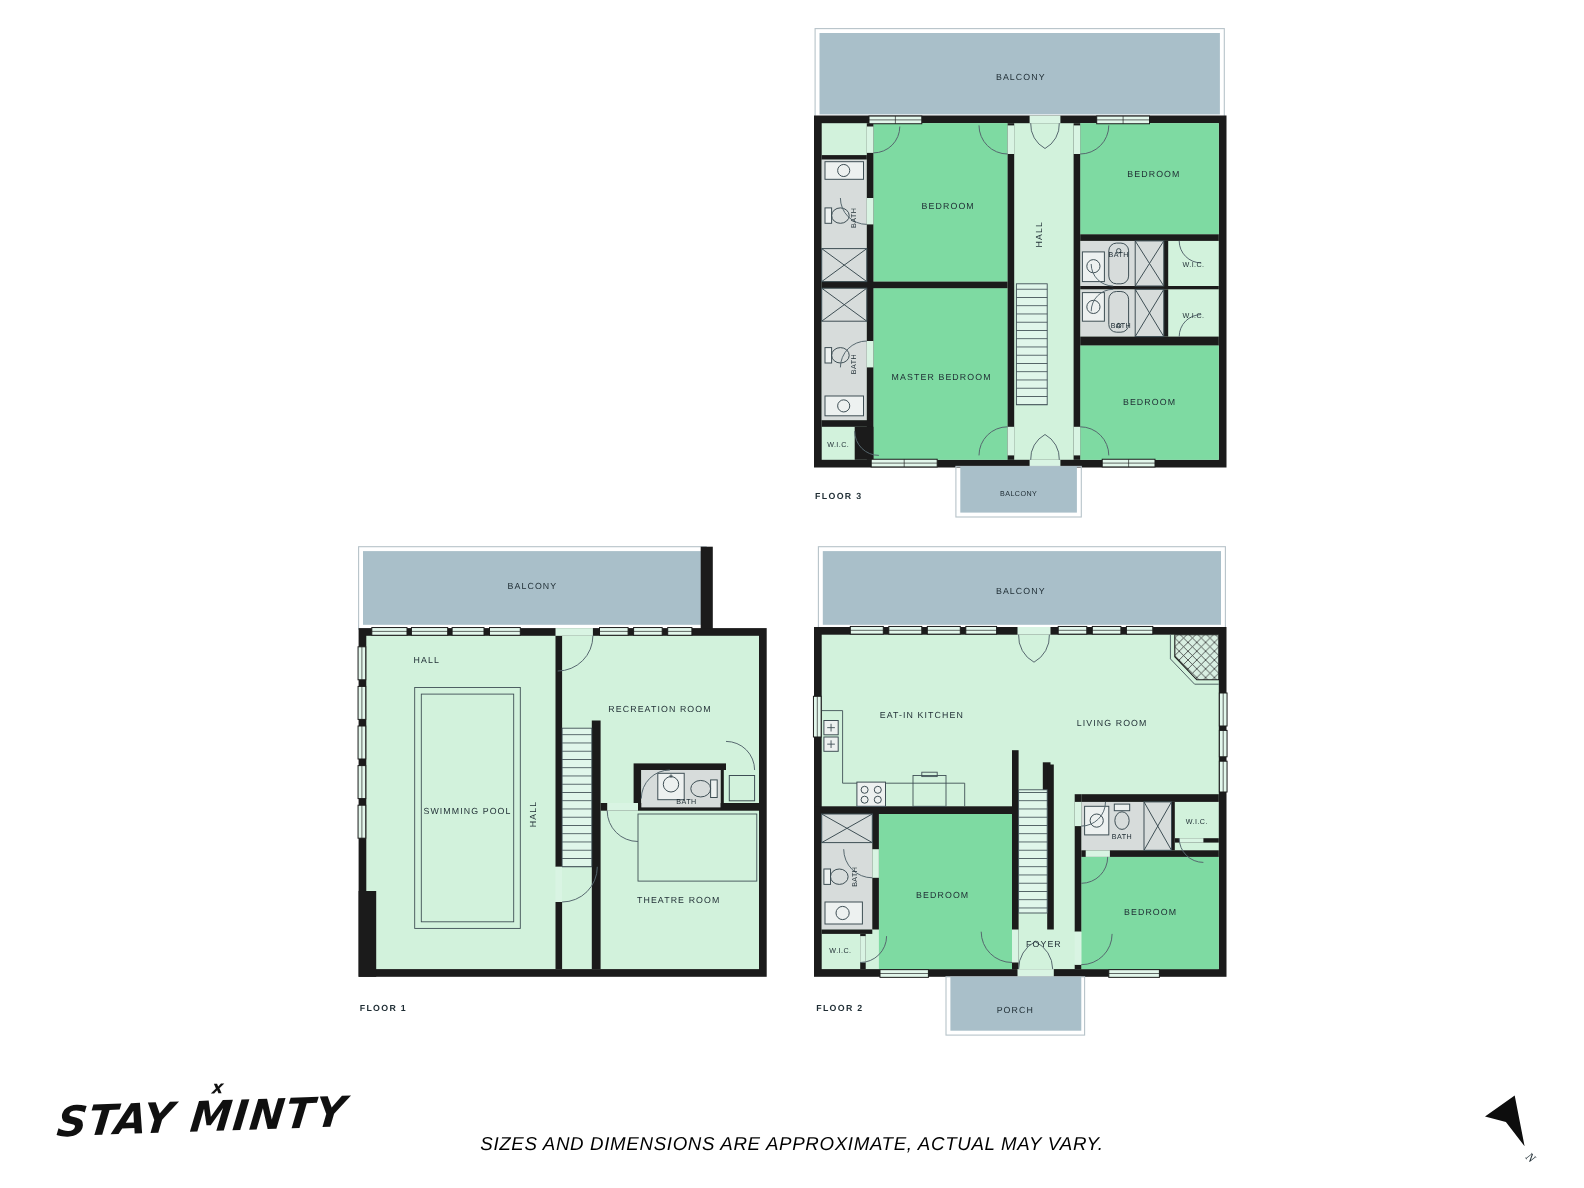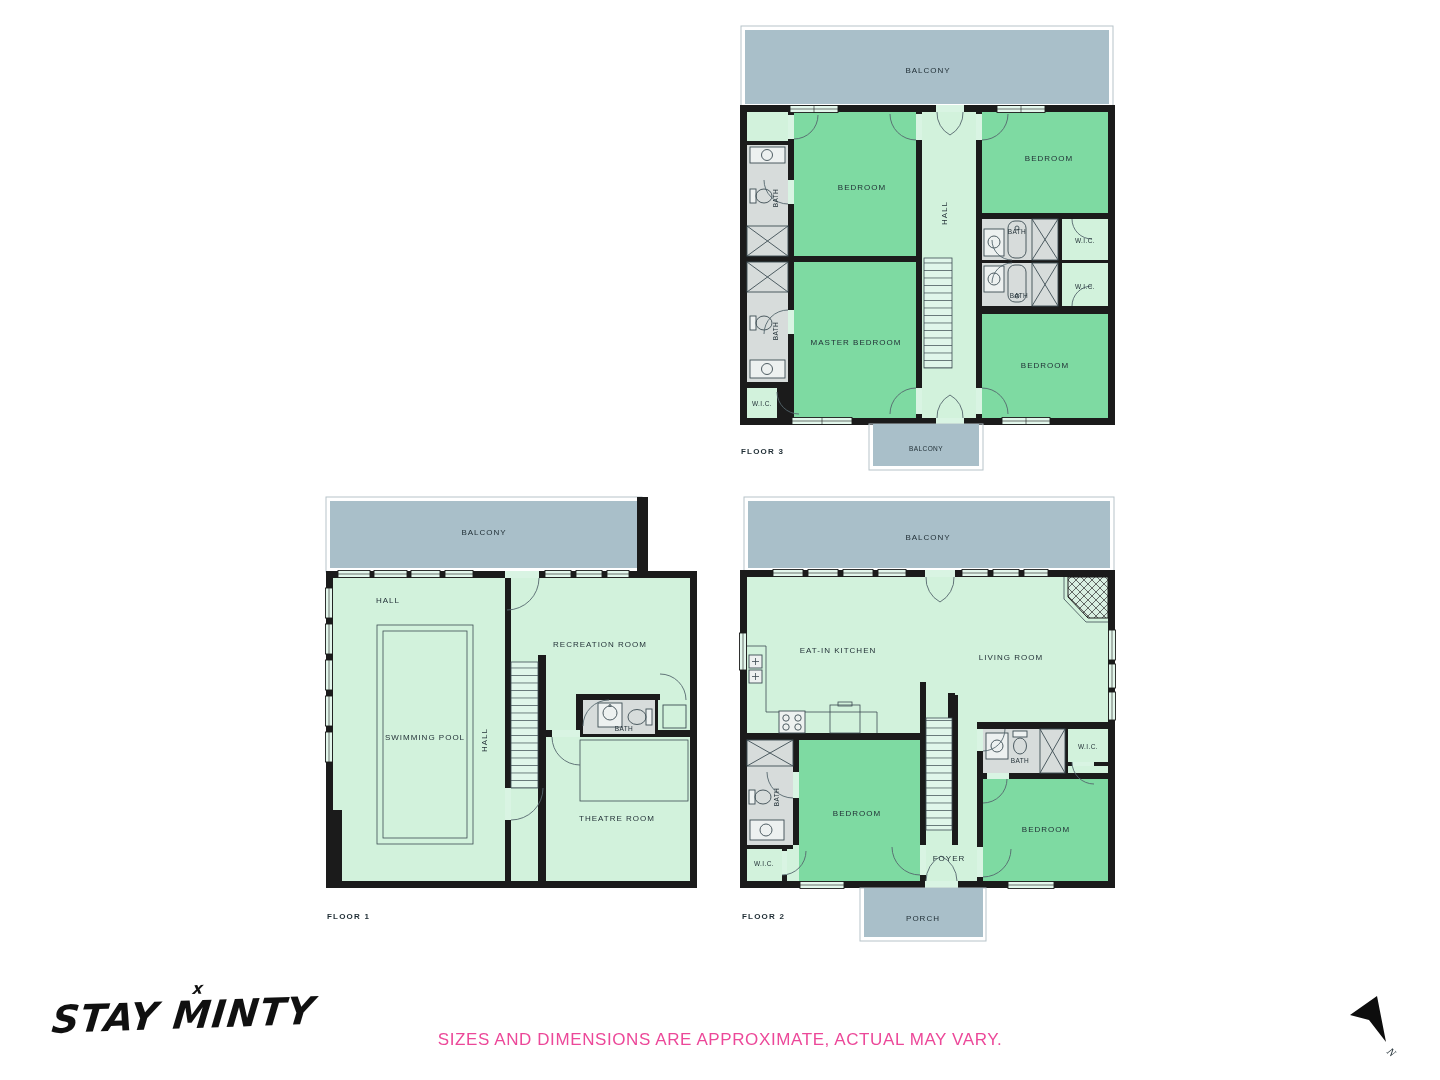--- a/index.html
+++ b/index.html
@@ -33,21 +33,21 @@
   .lblfloor{font-size:8px;font-weight:bold;letter-spacing:1.2px;text-anchor:start;}
   .nletter{font-family:"Liberation Serif",serif;font-style:italic;font-size:11px;}
 
   
   .logo{position:absolute;left:52px;top:994px;width:230px;
         font-family:"DejaVu Sans",sans-serif;font-style:italic;font-weight:bold;
         font-size:38px;letter-spacing:1px;color:#101010;
         transform:rotate(-2deg) skewX(-8deg);white-space:nowrap;}
   .logo .mark{position:absolute;left:138px;top:-14px;font-size:16px;}
   .disclaimer{position:absolute;left:0;top:1030px;width:1440px;text-align:center;
-        font-size:17px;letter-spacing:0.6px;color:#ec4899;}
+        font-size:17px;letter-spacing:0.6px;color:#000000;font-style:italic;}
 </style>
 </head>
 <body>
 
 <div id="page">
 <svg width="1440" height="1080" viewBox="0 0 1440 1080">
   <defs>
     <pattern id="stairPat" width="8" height="7.5" patternUnits="userSpaceOnUse">
       <rect width="8" height="7.5" fill="#e0f6ea"></rect>
       <line x1="0" y1="0.4" x2="8" y2="0.4" stroke="#3d4d53" stroke-width="0.8"></line>

